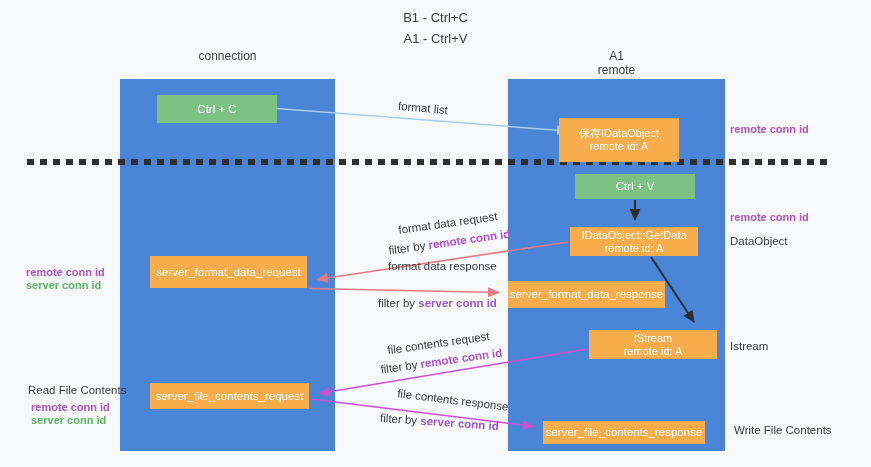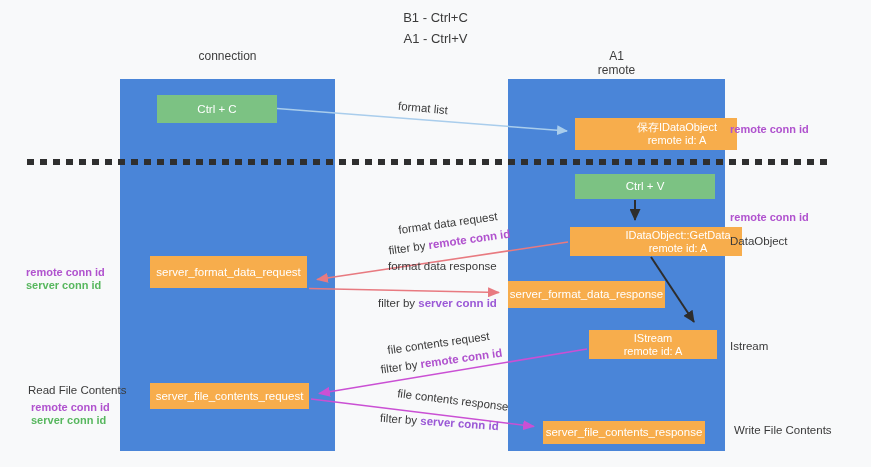--- a/index.html
+++ b/index.html
@@ -67,30 +67,30 @@
     <line x1="568" y1="242" x2="317" y2="279.5" stroke="#e87a80" stroke-width="1.6" marker-end="url(#ah-salmon)"></line>
     <line x1="309" y1="288.5" x2="499" y2="292.5" stroke="#e87a80" stroke-width="1.6" marker-end="url(#ah-salmon)"></line>
     <line x1="587" y1="349" x2="319" y2="393.5" stroke="#ca50d4" stroke-width="1.6" marker-end="url(#ah-magenta)"></line>
     <line x1="311" y1="399" x2="534" y2="426.5" stroke="#ca50d4" stroke-width="1.6" marker-end="url(#ah-magenta)"></line>
   </svg>
 
   <div class="node green one" style="left:157px;top:95px;width:120px;height:28px;">
     <span>Ctrl + C</span>
   </div>
 
-  <div class="node" style="left:575px;top:118px;width:120px;height:32px;padding-left:42px;">
+  <div class="node" style="left:559px;top:118px;width:120px;height:44px;">
     <span>保存IDataObject</span>
     <span>remote id: A</span>
   </div>
 
-  <div class="node green one" style="left:575px;top:174px;width:140px;height:25px;">
+  <div class="node green one" style="left:575px;top:174px;width:120px;height:25px;">
     <span>Ctrl + V</span>
   </div>
 
-  <div class="node" style="left:570px;top:227px;width:128px;height:29px;padding-left:44px;">
+  <div class="node" style="left:570px;top:227px;width:128px;height:29px;">
     <span>IDataObject::GetData</span>
     <span>remote id: A</span>
   </div>
 
   <div class="node one" style="left:150px;top:256px;width:157px;height:32px;">
     <span>server_format_data_request</span>
   </div>
 
   <div class="node one" style="left:508px;top:281px;width:157px;height:27px;">
     <span>server_format_data_response</span>

